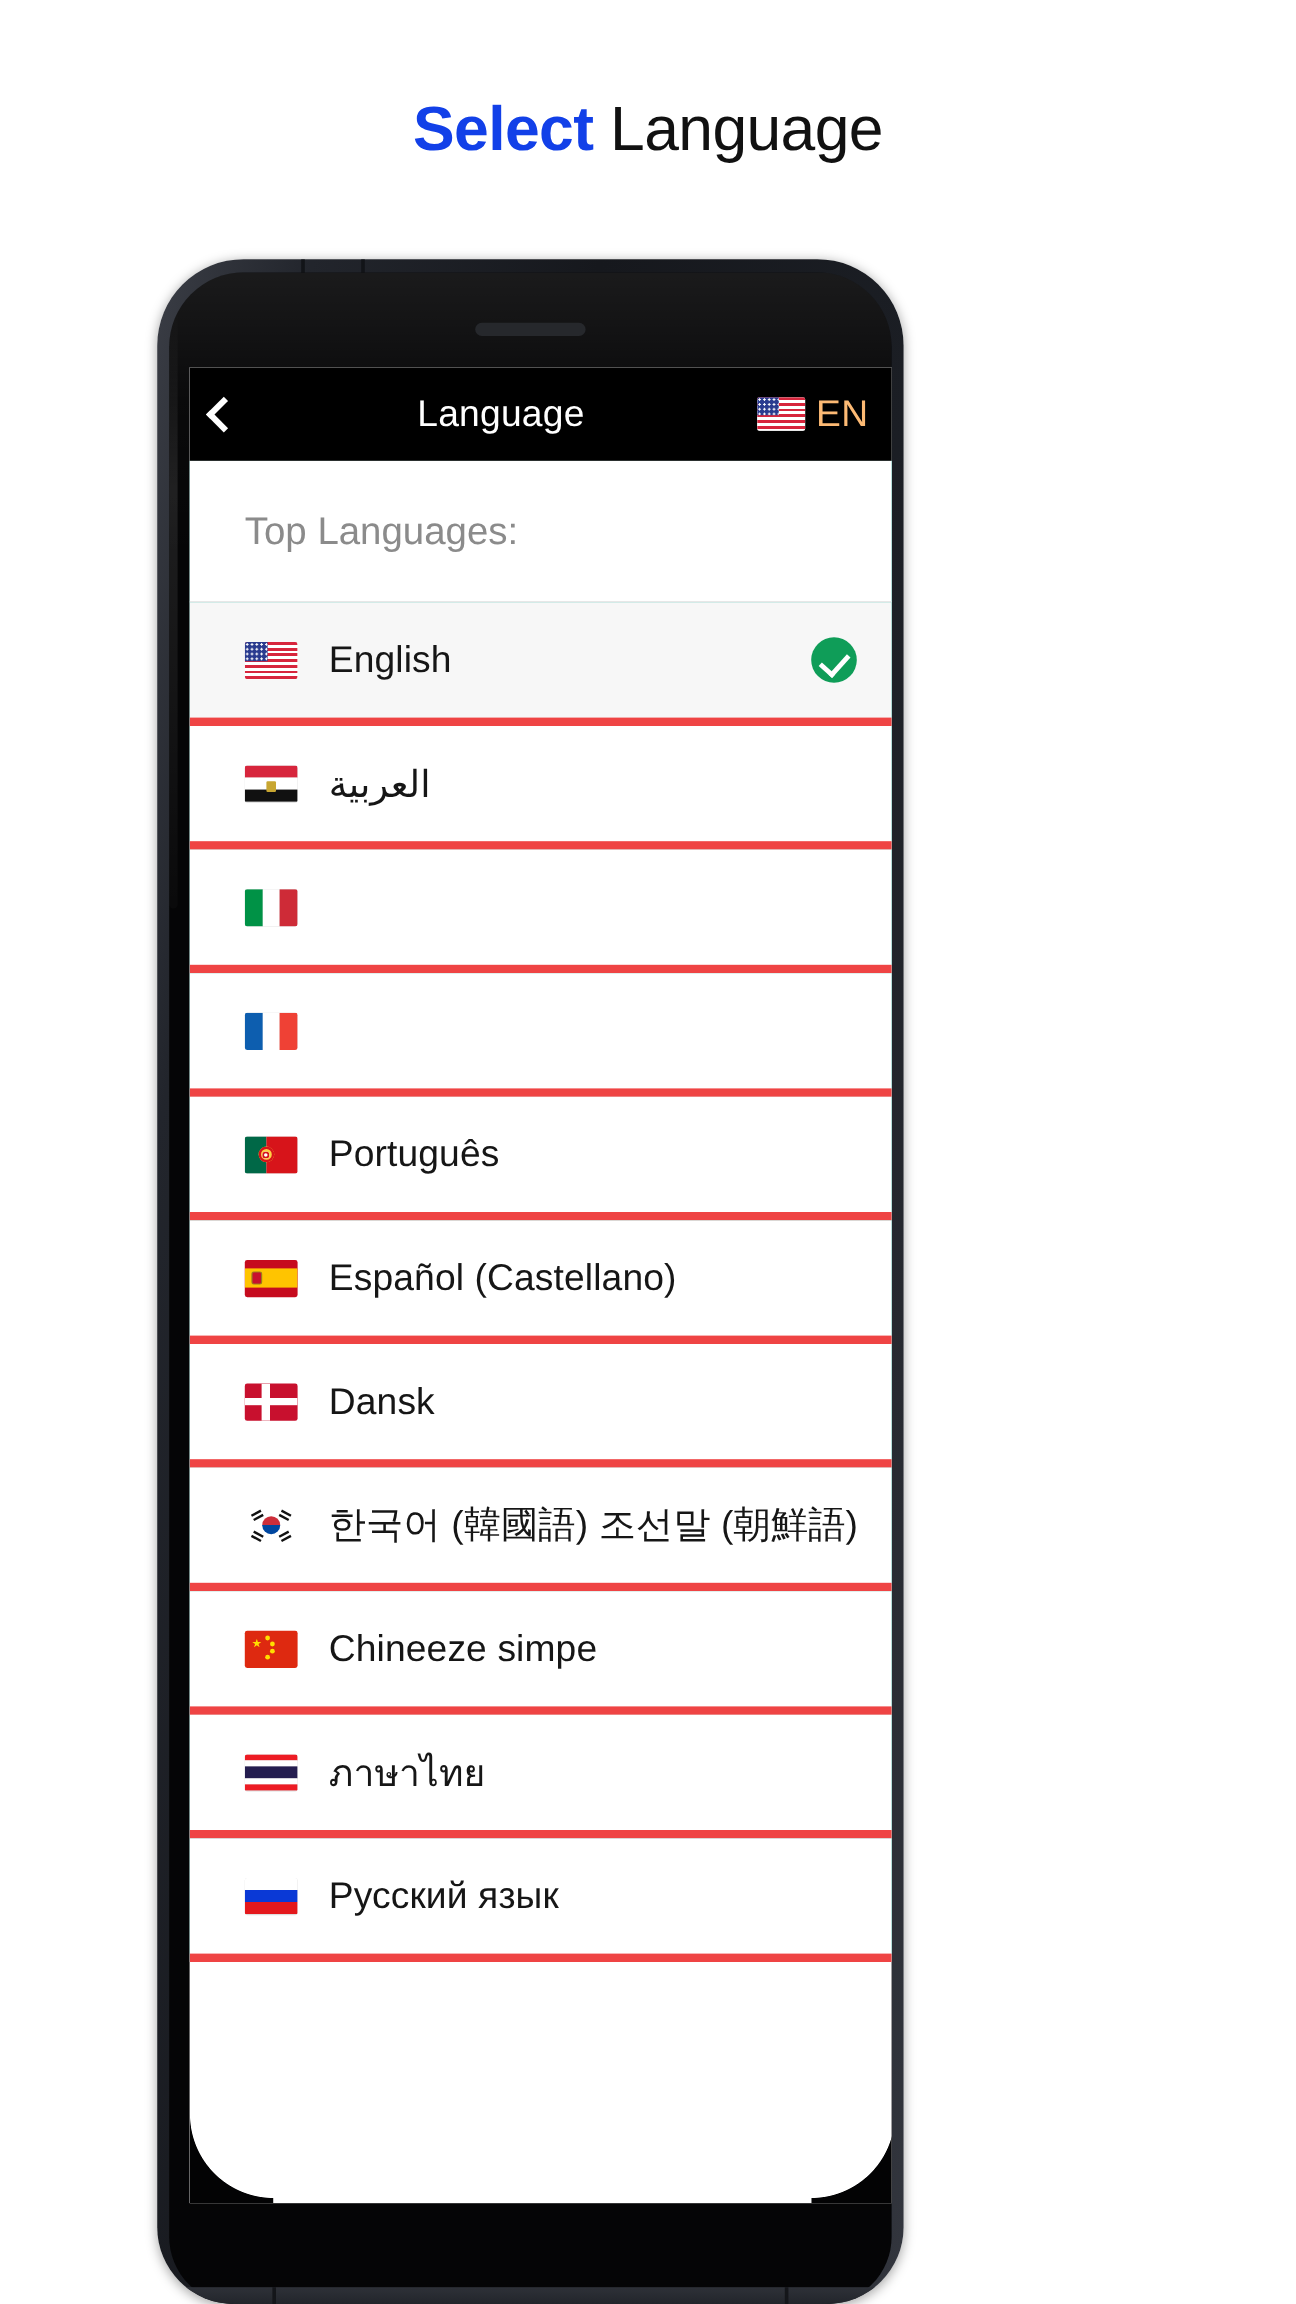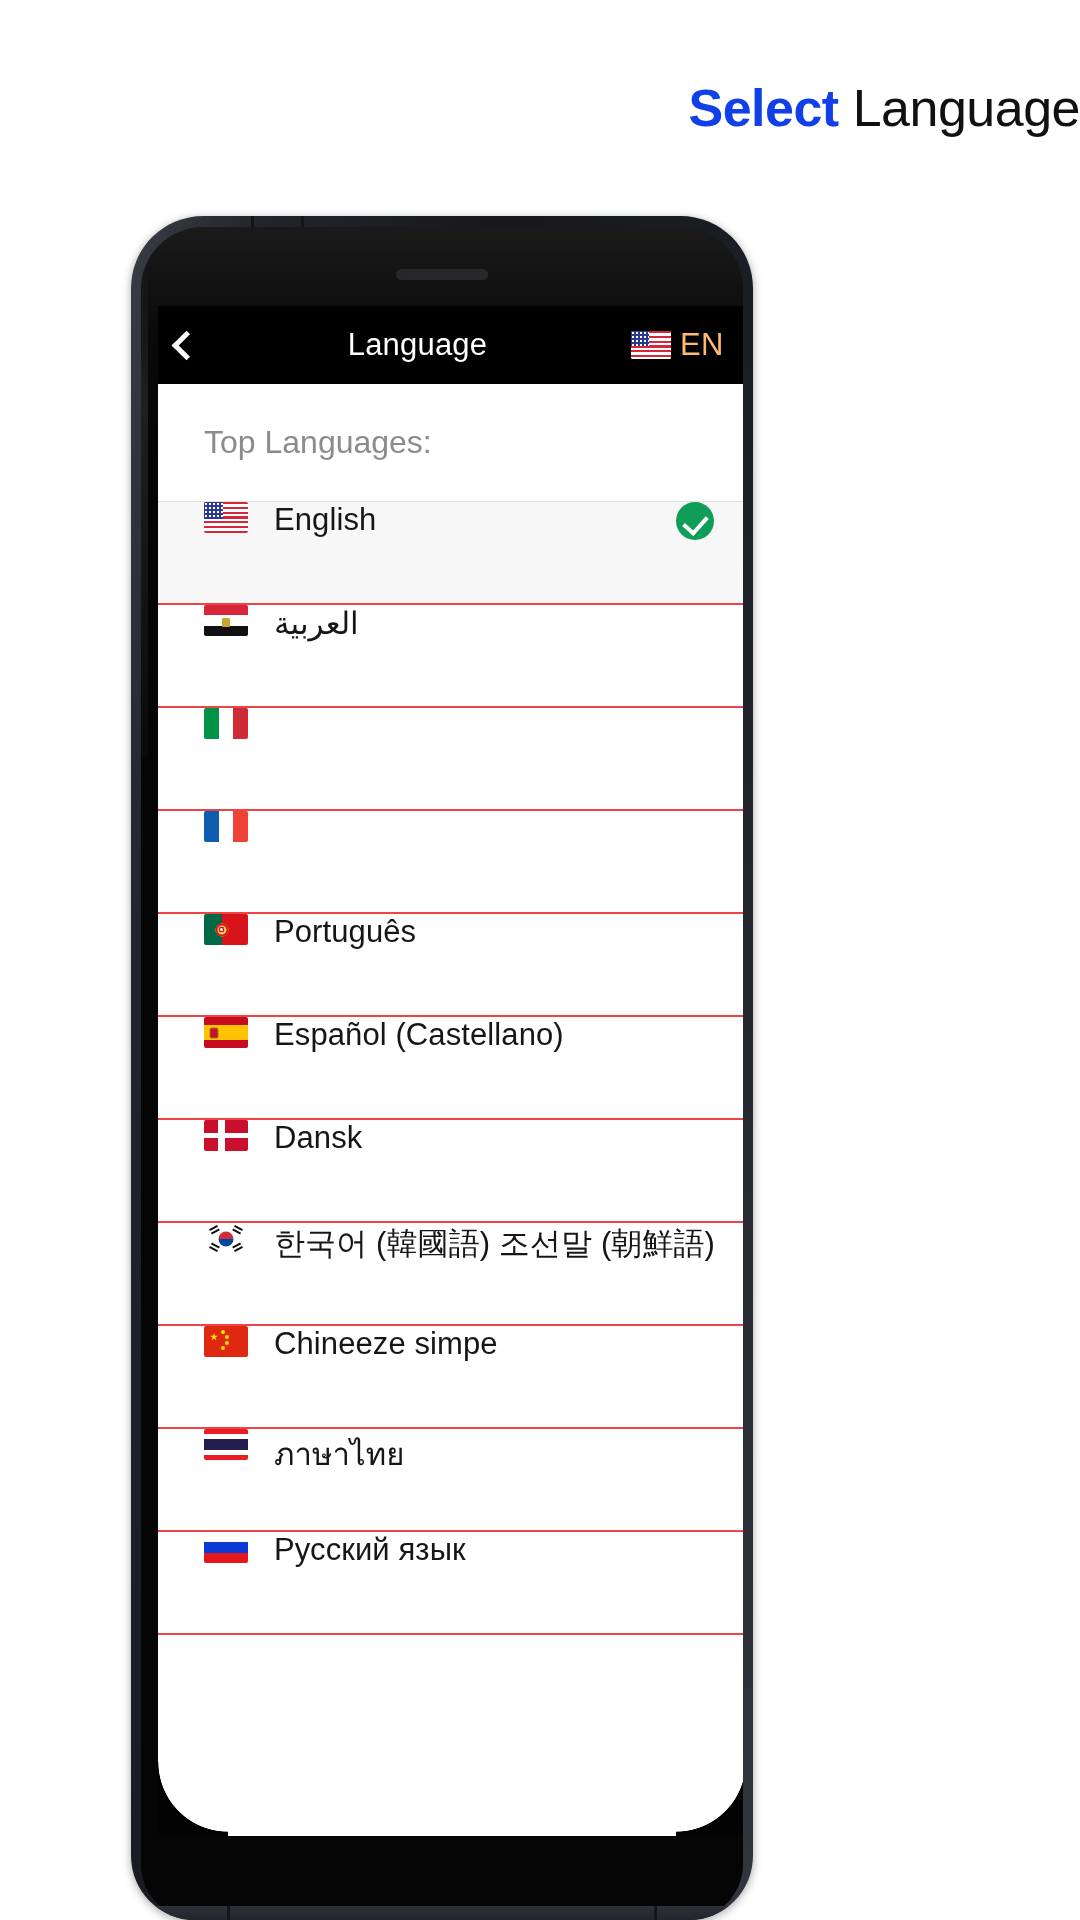--- a/index.html
+++ b/index.html
@@ -18,21 +18,21 @@
     height: 1920px;
     background: #ffffff;
   }
 
   
   .page-title {
     position: absolute;
     top: 78px;
     left: 0;
     width: 1080px;
-    text-align: right;
+    text-align: center;
     font-size: 52px;
     line-height: 60px;
     letter-spacing: -0.5px;
     color: #000000;
     white-space: nowrap;
   }
   .page-title .accent {
     color: #1240e8;
     font-weight: bold;
   }
@@ -242,23 +242,23 @@
     align-items: center;
     padding-left: 46px;
     font-size: 32px;
     color: #8b8b8b;
     background: #ffffff;
     border-bottom: 1px solid #e2e2e2;
   }
   .lang-row {
     height: 103px;
     display: flex;
-    align-items: flex-start;
+    align-items: center;
     padding: 0 28px 0 46px;
-    border-bottom: 2px solid #ef4444;
+    border-bottom: 7px solid #ef4444;
     background: #ffffff;
   }
   .lang-row.selected {
     background: #f7f7f7;
   }
   .lang-row .flag { margin-right: 26px; }
   .lang-label {
     font-size: 31px;
     color: #161616;
     white-space: nowrap;

